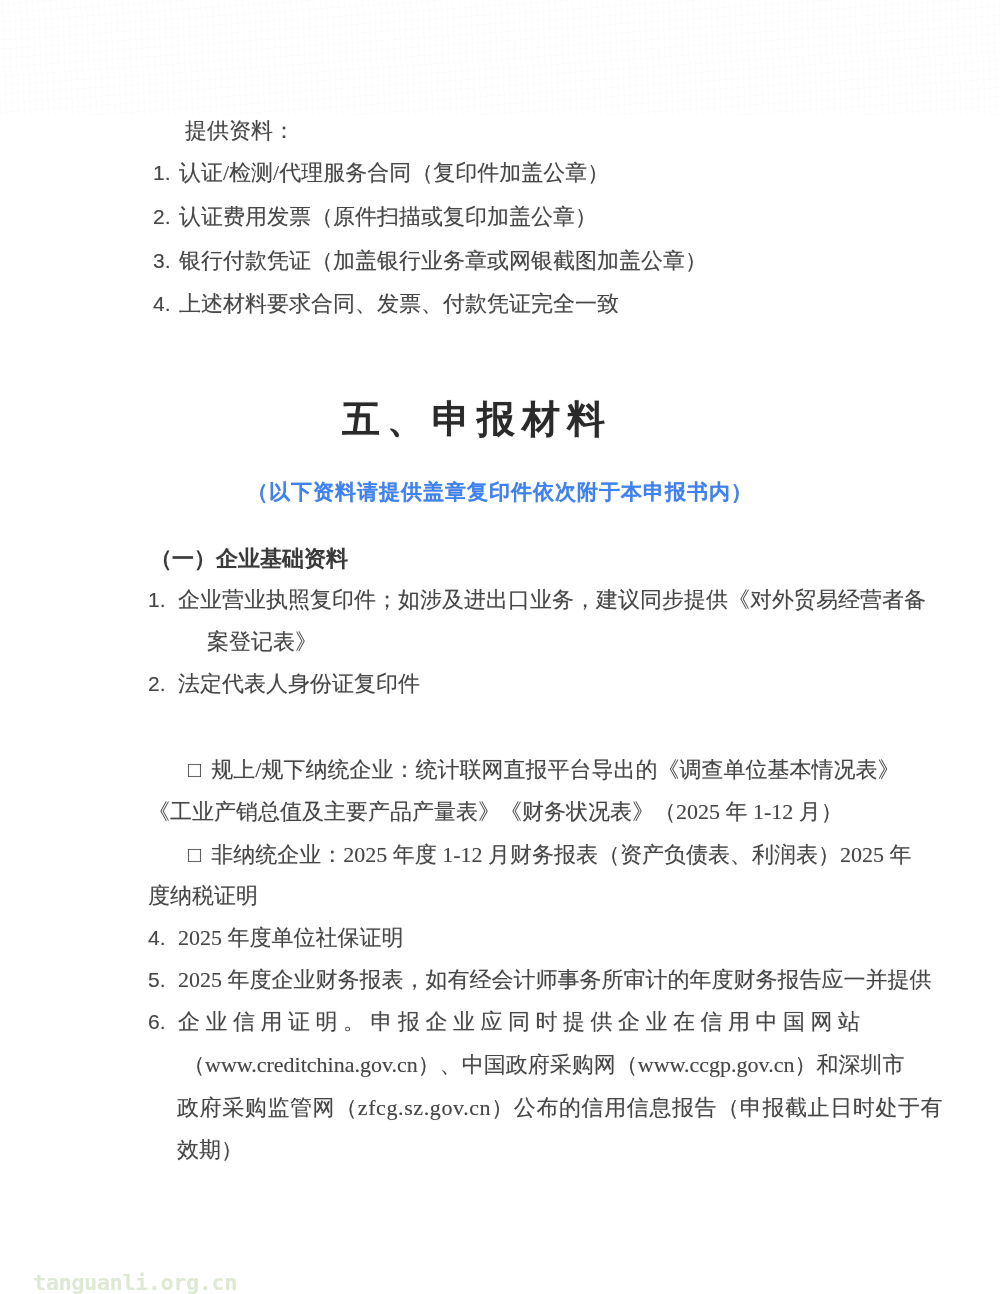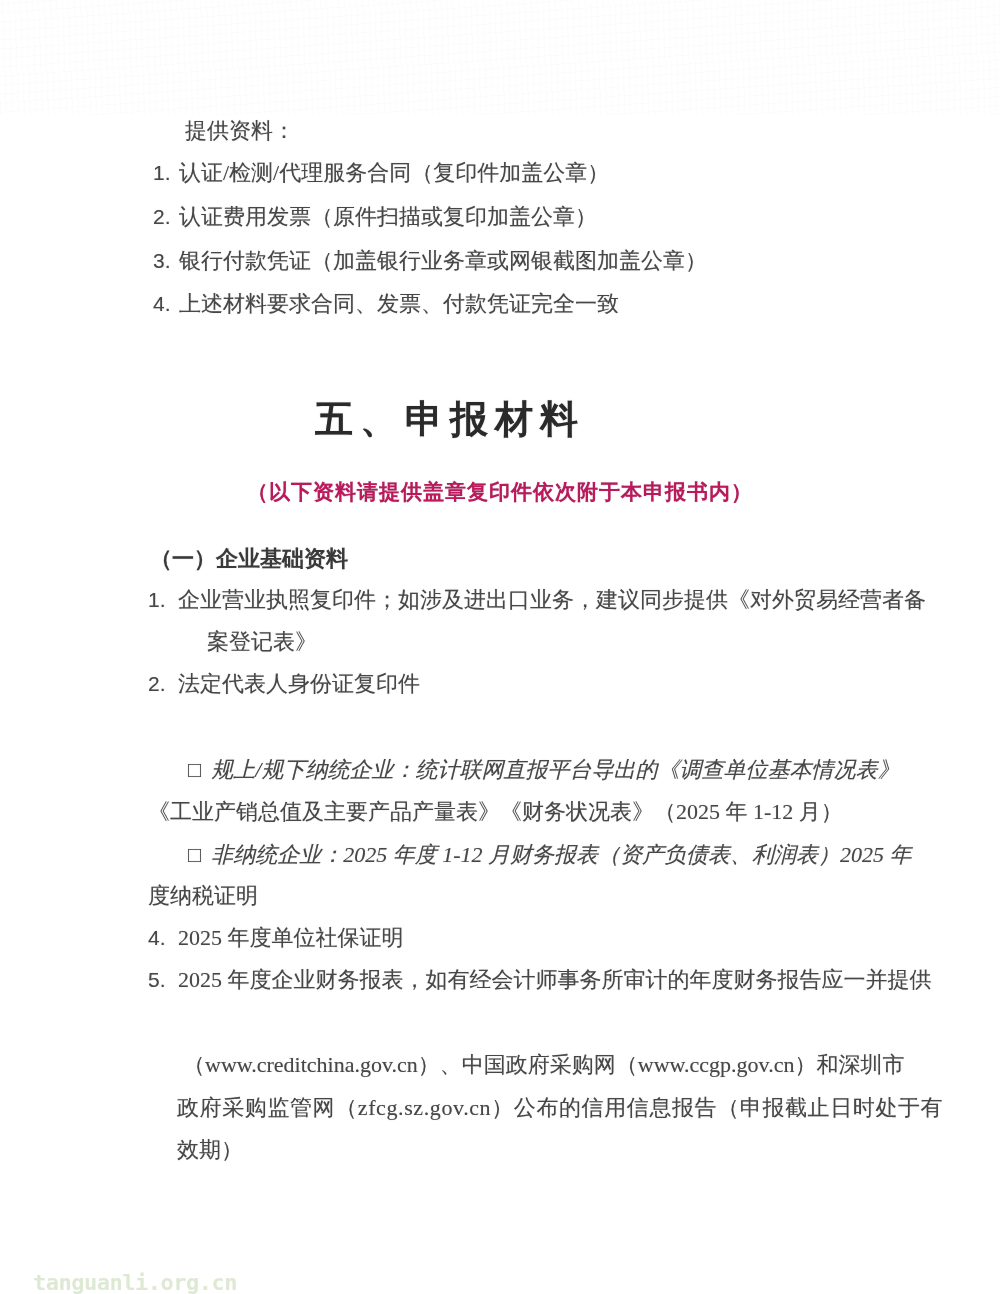--- a/index.html
+++ b/index.html
@@ -29,32 +29,33 @@
     line-height:26px;
   }
   .intro-head{left:185px;top:118px;}
   .intro-item{left:153px;}
   .intro-item .num{display:inline-block;width:26px;font-family:"Liberation Sans","DejaVu Sans",sans-serif;font-size:21px;}
   .doc-title{
     position:absolute;top:394px;left:0;width:900px;
     text-align:center;font-weight:bold;font-size:38px;
     letter-spacing:7px;color:#2a2a2a;
     text-shadow:0 0 1px rgba(50,50,50,.5);
+    padding-left:27px;
   }
   .doc-subtitle{
     position:absolute;top:478px;left:0;width:1000px;
     text-align:center;font-weight:bold;font-size:21px;
-    color:#be185d;letter-spacing:1px;
+    color:#3b82f6;letter-spacing:1px;
     text-shadow:0 0 1px rgba(70,70,70,.45);
   }
   .subsec-head{left:150px;top:546px;font-weight:bold;color:#3a3a3a;}
   .l-num{left:148px;}
   .l-num .num{display:inline-block;width:30px;font-family:"Liberation Sans","DejaVu Sans",sans-serif;font-size:21px;}
   .l-hang{left:180px;margin-left:27px;}   
-  .l-cb{left:188px;font-style:italic;}     
+  .l-cb{left:188px;}     
   .l-flush{left:148px;}  
   .l-hang2{left:183px;}  
   .l-hang3{left:177px;}  
   .cb{display:inline-block;margin-right:10px;}
   .ls-wide{letter-spacing:5.5px;}
   .ls-sm{letter-spacing:.6px;}
   .watermark{
     position:absolute;left:1px;top:1270px;
     font-family:"DejaVu Sans Mono","Liberation Mono",monospace;
     font-weight:bold;font-size:22px;letter-spacing:-.5px;
@@ -83,19 +84,20 @@
 
   <div class="line l-num" style="top:587px"><span class="num">1.</span><span>企业营业执照复印件；如涉及进出口业务，建议同步提供《对外贸易经营者备</span></div>
   <div class="line l-hang" style="top:629px"><span>案登记表》</span></div>
   <div class="line l-num" style="top:671px"><span class="num">2.</span><span>法定代表人身份证复印件</span></div>
   <div class="line l-cb" style="top:757px"><span class="cb">□</span><span>规上/规下纳统企业：统计联网直报平台导出的《调查单位基本情况表》</span></div>
   <div class="line l-flush" style="top:799px"><span>《工业产销总值及主要产品产量表》《财务状况表》（2025 年 1-12 月）</span></div>
   <div class="line l-cb" style="top:842px"><span class="cb">□</span><span>非纳统企业：2025 年度 1-12 月财务报表（资产负债表、利润表）2025 年</span></div>
   <div class="line l-flush" style="top:883px"><span>度纳税证明</span></div>
   <div class="line l-num" style="top:925px"><span class="num">4.</span><span>2025 年度单位社保证明</span></div>
   <div class="line l-num" style="top:967px"><span class="num">5.</span><span>2025 年度企业财务报表，如有经会计师事务所审计的年度财务报告应一并提供</span></div>
+  <div class="line l-num" style="top:1009px"><span class="num">6.</span><span class="ls-wide">企业信用证明。申报企业应同时提供企业在信用中国网站</span></div>
   <div class="line l-hang2" style="top:1052px"><span>（www.creditchina.gov.cn）、中国政府采购网（www.ccgp.gov.cn）和深圳市</span></div>
   <div class="line l-hang3" style="top:1095px"><span class="ls-sm">政府采购监管网（zfcg.sz.gov.cn）公布的信用信息报告（申报截止日时处于有</span></div>
   <div class="line l-hang3" style="top:1137px"><span>效期）</span></div>
 
   <div class="watermark">tanguanli.org.cn</div>
 
 </div>
 
 </body></html>

